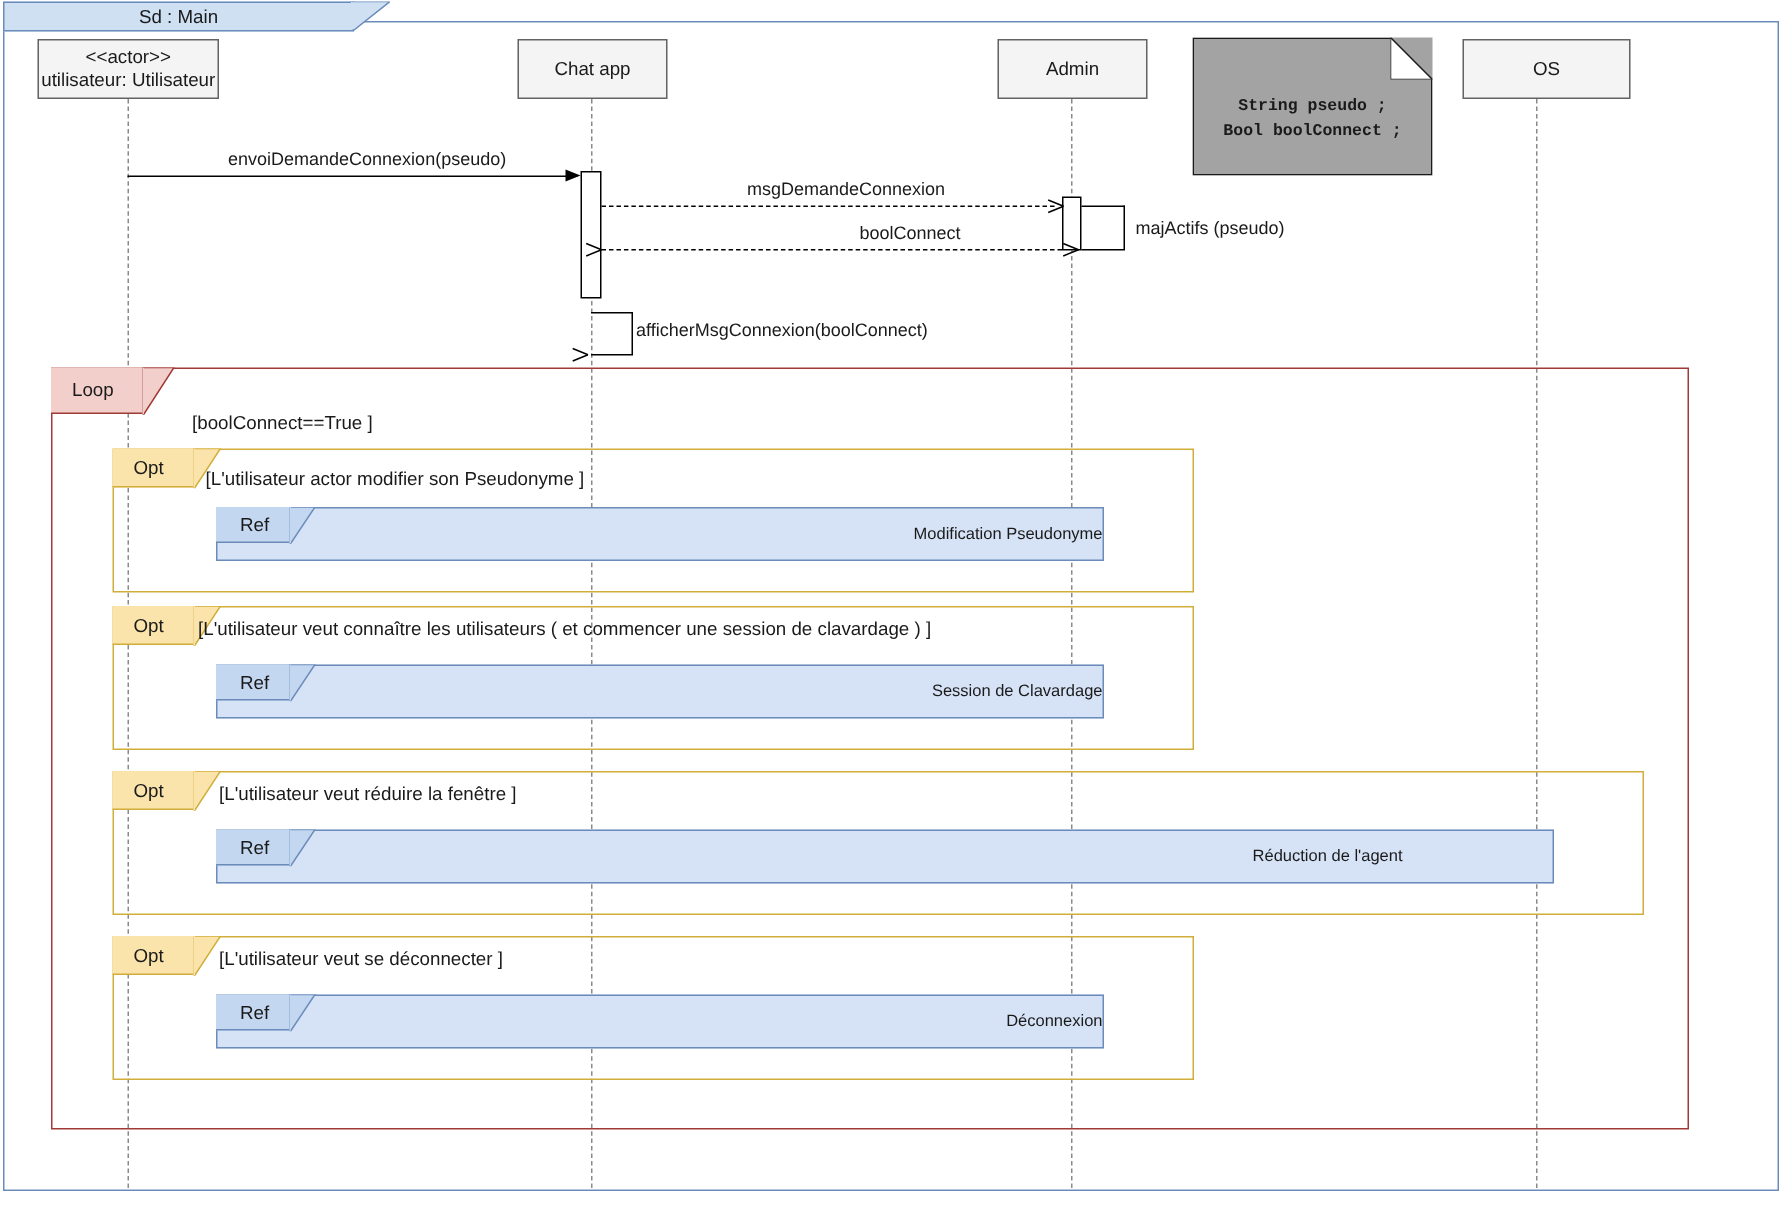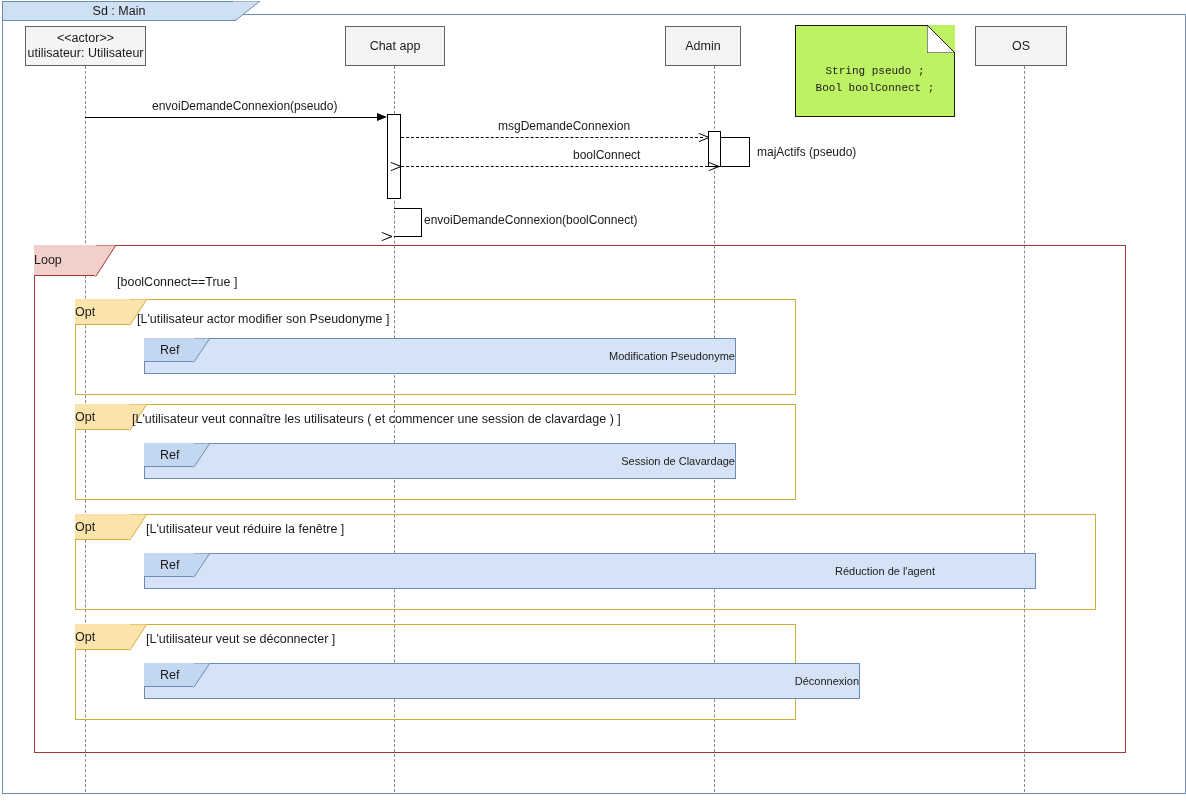--- a/index.html
+++ b/index.html
@@ -35,34 +35,34 @@
   .arrow-open.left::before,.arrow-open.left::after{transform-origin:left center;}
   .arrow-open.left::before{transform:rotate(202deg);}
   .arrow-open.left::after{transform:rotate(158deg);}
 
   
   .self-top{position:absolute;border-top:1px solid #000;}
   .self-right{position:absolute;border-right:1px solid #000;}
   .self-bot{position:absolute;border-top:1px solid #000;}
 
   
-  .note{position:absolute;box-sizing:border-box;background:#bef264;}
+  .note{position:absolute;box-sizing:border-box;background:#a3a3a3;font-weight:bold;}
   .note-body{position:absolute;inset:0;
      border:1px solid #1a1a1a;
      clip-path:polygon(0 0, calc(100% - 28px) 0, 100% 28px, 100% 100%, 0 100%);}
   .note-fold{position:absolute;right:0;top:0;width:28px;height:28px;}
   .note-text{position:absolute;left:0;right:0;top:38px;text-align:center;
      font-family:"Liberation Mono",monospace;font-size:11px;color:#1a1a1a;line-height:17px;}
 
   
   .frag{position:absolute;box-sizing:border-box;background:transparent;}
   .frag.loop{border:1px solid #a03a36;}
   .frag.opt{border:1px solid #d1ae3a;}
   .frag-tab{position:absolute;box-sizing:border-box;font-size:12.5px;color:#1a1a1a;
-            display:flex;align-items:center;}
+            display:flex;align-items:center;padding-left:14px;}
   .frag-tab.loop{background:#f2cfcb;border:1px solid #a03a36;border-top:none;border-left:none;}
   .frag-tab.opt{background:#fbe3ac;border:1px solid #d1ae3a;border-top:none;border-left:none;}
   .frag-guard{position:absolute;font-size:12.5px;color:#1a1a1a;white-space:nowrap;}
 
   
   .ref{position:absolute;box-sizing:border-box;background:#d6e3f6;border:1px solid #6b8cba;
        display:flex;align-items:center;justify-content:flex-end;
        font-size:11px;color:#1a1a1a;}
   .ref-tab{position:absolute;left:0;top:0;box-sizing:border-box;
            background:#c4d7f0;border-right:1px solid #6b8cba;border-bottom:1px solid #6b8cba;
@@ -91,25 +91,25 @@
 
   <div class="head" style="left:25px;top:26px;width:121px;height:40px;">
     <span>&lt;&lt;actor&gt;&gt;</span>
     <span>utilisateur: Utilisateur</span>
   </div>
 
   <div class="head" style="left:345px;top:26px;width:100px;height:40px;">
     <span>Chat app</span>
   </div>
 
-  <div class="head" style="left:665px;top:26px;width:76px;height:40px;justify-content:center;">
+  <div class="head" style="left:665px;top:26px;width:100px;height:40px;justify-content:center;">
     <span>Admin</span>
   </div>
 
-  <div class="head" style="left:975px;top:26px;width:92px;height:40px;">
+  <div class="head" style="left:975px;top:26px;width:112px;height:40px;">
     <span>OS</span>
   </div>
 
   <div class="note" style="left:795px;top:25px;width:160px;height:92px;">
     <div class="note-body"></div>
     <svg class="note-fold" viewBox="0 0 28 28">
       <polygon points="0,0 28,28 0,28" fill="#ffffff" stroke="none"></polygon>
       <line x1="0" y1="0" x2="28" y2="28" stroke="#1a1a1a" stroke-width="1"></line>
       <line x1="0" y1="0" x2="0" y2="28" stroke="#1a1a1a" stroke-width="1"></line>
       <line x1="0" y1="28" x2="28" y2="28" stroke="#1a1a1a" stroke-width="1"></line>
@@ -138,31 +138,31 @@
   <div class="self-top" style="left:721px;top:137px;width:29px;"></div>
   <div class="self-right" style="left:749px;top:137px;height:29px;"></div>
   <div class="self-bot" style="left:721px;top:166px;width:29px;"></div>
   <div class="arrow-open left" style="left:719px;top:161px;"></div>
   <div class="msg-label" style="left:757px;top:145px;">majActifs (pseudo)</div>
 
   <div class="self-top" style="left:394px;top:208px;width:28px;"></div>
   <div class="self-right" style="left:421px;top:208px;height:28px;"></div>
   <div class="self-bot" style="left:394px;top:236px;width:28px;"></div>
   <div class="arrow-open left" style="left:392px;top:231px;"></div>
-  <div class="msg-label" style="left:424px;top:213px;">envoiDemandeConnexion(boolConnect)</div>
+  <div class="msg-label" style="left:424px;top:213px;">afficherMsgConnexion(boolConnect)</div>
 
   <div class="frag loop" style="left:34px;top:245px;width:1092px;height:508px;"></div>
   <div class="frag-tab loop" style="left:34px;top:245px;width:62px;height:31px;">
     <span>Loop</span>
   </div>
   <svg style="position:absolute;left:95px;top:245px;width:22px;height:33px;">
     <polygon points="0,0 21,0 1,31 0,31" fill="#f2cfcb" stroke="#a03a36" stroke-width="1"></polygon>
     <line x1="0" y1="0" x2="0" y2="31" stroke="#f2cfcb" stroke-width="2"></line>
   </svg>
-  <div class="frag-guard" style="left:117px;top:275px;">[boolConnect==True ]</div>
+  <div class="frag-guard" style="left:128px;top:275px;">[boolConnect==True ]</div>
 
   <div class="frag opt" style="left:75px;top:299px;width:721px;height:96px;"></div>
   <div class="frag-tab opt" style="left:75px;top:299px;width:55px;height:26px;">
     <span>Opt</span>
   </div>
   <svg style="position:absolute;left:129px;top:299px;width:19px;height:28px;">
     <polygon points="0,0 18,0 1,26 0,26" fill="#fbe3ac" stroke="#d1ae3a" stroke-width="1"></polygon>
     <line x1="0" y1="0" x2="0" y2="26" stroke="#fbe3ac" stroke-width="2"></line>
   </svg>
   <div class="frag-guard" style="left:137px;top:312px;">[L'utilisateur actor modifier son Pseudonyme ]</div>
@@ -223,21 +223,21 @@
   <div class="frag opt" style="left:75px;top:624px;width:721px;height:96px;"></div>
   <div class="frag-tab opt" style="left:75px;top:624px;width:55px;height:26px;">
     <span>Opt</span>
   </div>
   <svg style="position:absolute;left:129px;top:624px;width:19px;height:28px;">
     <polygon points="0,0 18,0 1,26 0,26" fill="#fbe3ac" stroke="#d1ae3a" stroke-width="1"></polygon>
     <line x1="0" y1="0" x2="0" y2="26" stroke="#fbe3ac" stroke-width="2"></line>
   </svg>
   <div class="frag-guard" style="left:146px;top:632px;">[L'utilisateur veut se déconnecter ]</div>
 
-  <div class="ref" style="left:144px;top:663px;width:716px;height:36px;">
+  <div class="ref" style="left:144px;top:663px;width:592px;height:36px;">
     <span>Déconnexion</span>
   </div>
   <div class="ref-tab" style="left:144px;top:663px;width:50px;height:24px;">
     <span>Ref</span>
   </div>
   <svg style="position:absolute;left:193px;top:663px;width:18px;height:26px;">
     <polygon points="0,0 17,0 1,24 0,24" fill="#c4d7f0" stroke="#6b8cba" stroke-width="1"></polygon>
     <line x1="0" y1="0" x2="0" y2="24" stroke="#c4d7f0" stroke-width="2"></line>
   </svg>
 

